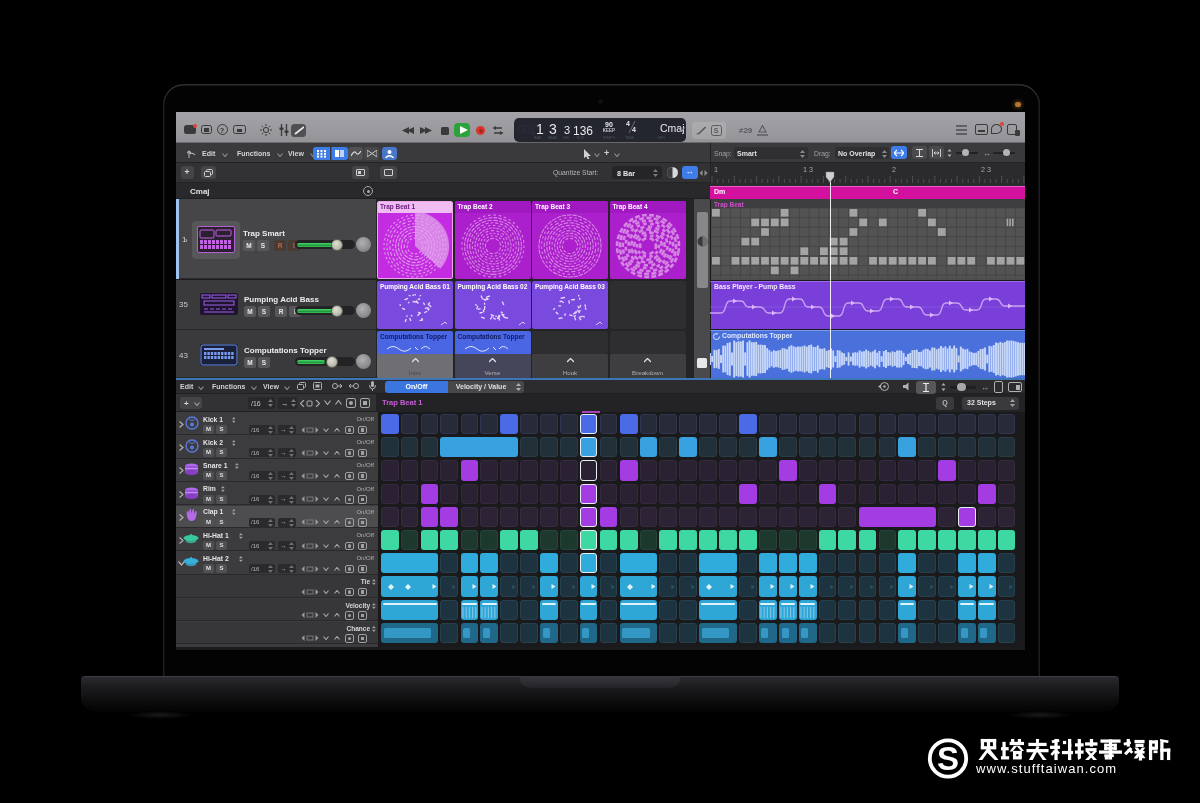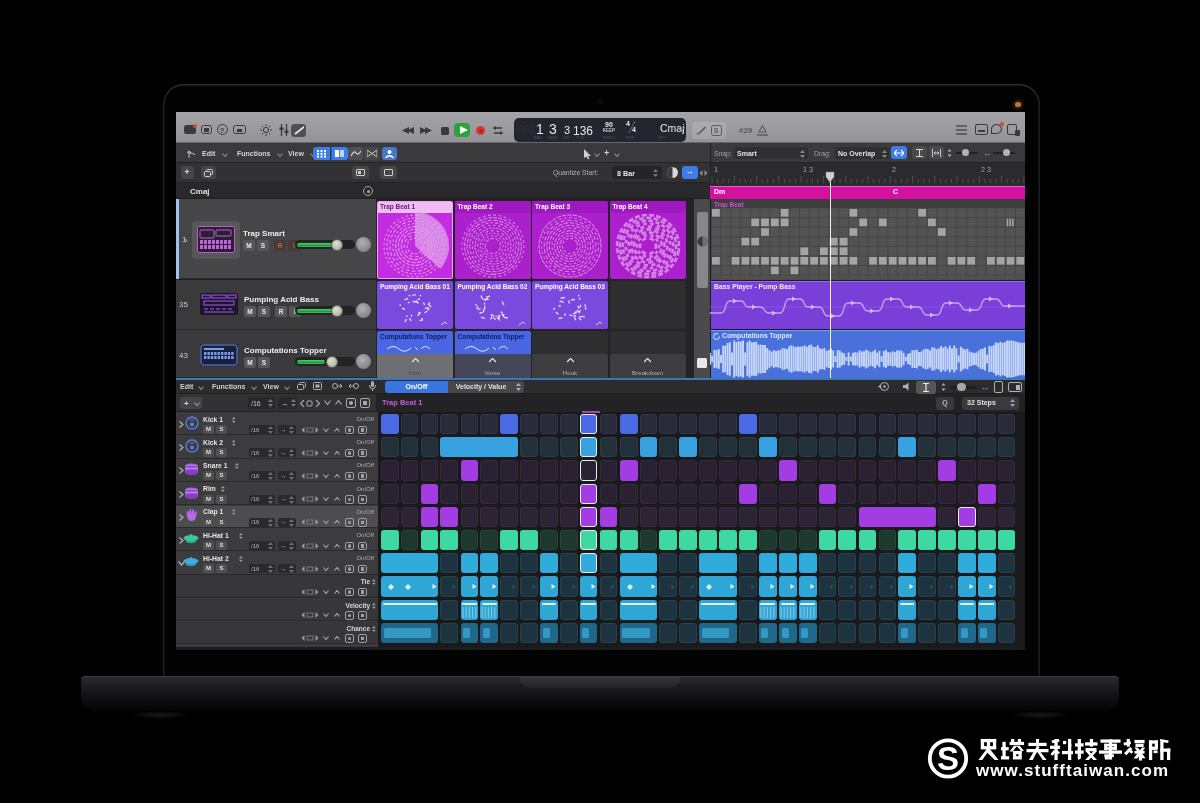--- a/index.html
+++ b/index.html
@@ -1944,12 +1944,12 @@
       <rect x="7" y="2.5" width="3.4" height="9"></rect>
       <rect x="1" y="9" width="9" height="3.4"></rect>
       <rect x="1" y="9" width="3.4" height="14"></rect>
       <rect x="5.8" y="13" width="4.2" height="2.8"></rect>
       <polygon points="12.5,1 21.5,2.5 21,5.3 12.8,3.8"></polygon>
       <rect x="12.8" y="4" width="3.4" height="19"></rect>
       <rect x="12.8" y="11" width="10.5" height="3.4"></rect>
       <rect x="19.8" y="11" width="3.4" height="12"></rect>
     </g>
   </svg>
-<div style="position:absolute;left:976px;top:761px;font-size:17px;color:#fff;font-weight:700;white-space:nowrap;letter-spacing:1.05px;">www.stufftaiwan.com</div>
+<div style="position:absolute;left:976px;top:761px;font-size:13px;color:#fff;font-weight:400;white-space:nowrap;letter-spacing:1.05px;">www.stufftaiwan.com</div>
 </body></html>

